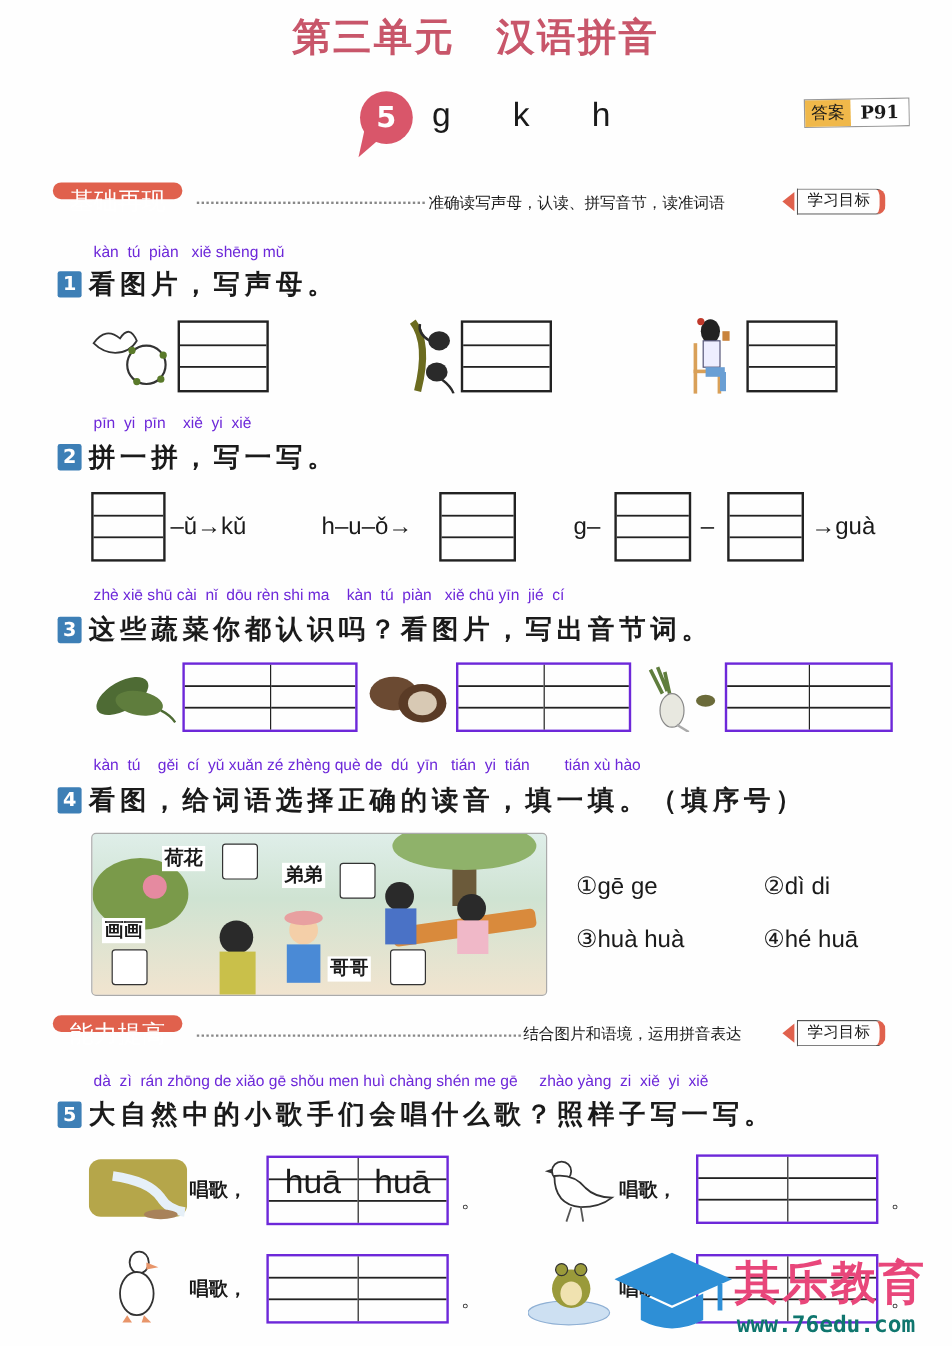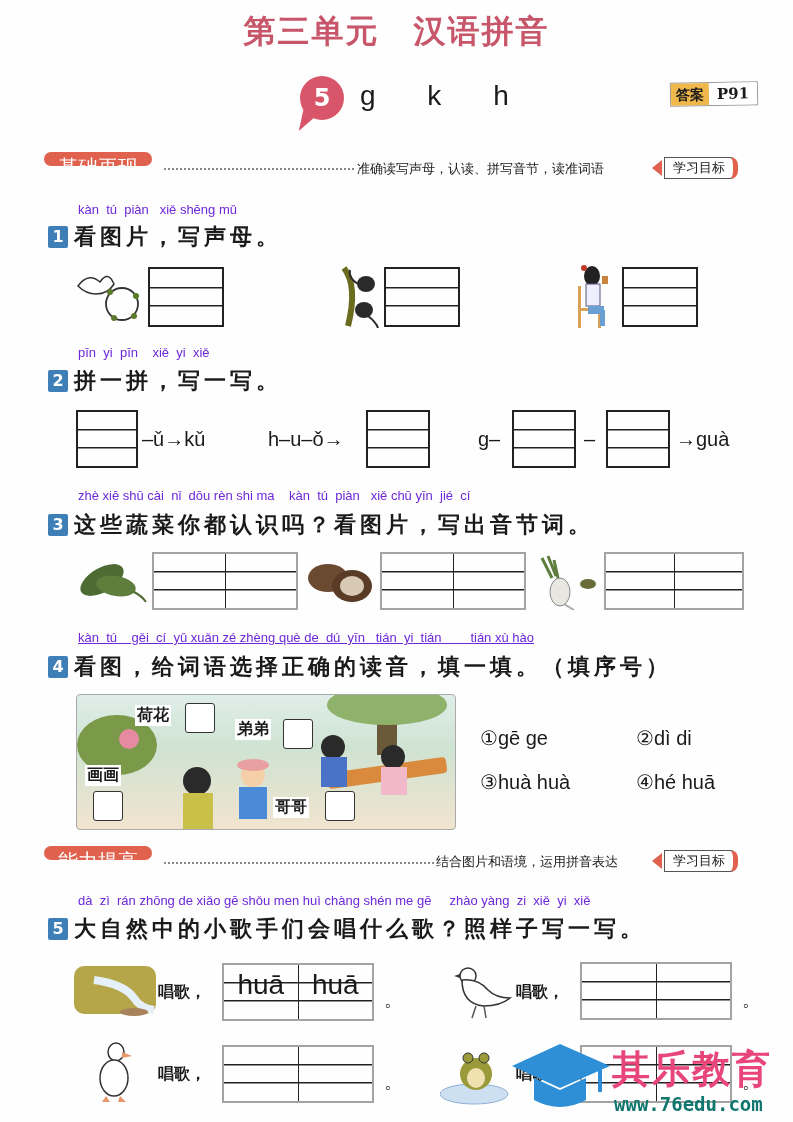--- a/index.html
+++ b/index.html
@@ -5,35 +5,35 @@
   html, body { margin:0; padding:0; }
   body { width:793px; height:1122px; background:#fefefe; position:relative; overflow:hidden;
          font-family:"DejaVu Sans", "Liberation Sans", sans-serif; color:#1a1a1a; }
   .abs { position:absolute; }
   .unit-title { left:0; width:793px; top:10px; text-align:center; font-size:32px; font-weight:bold; color:#c8566a; letter-spacing:2px; }
   .lesson-badge { left:300px; top:76px; width:44px; height:44px; border-radius:50%; background:#d9566a; color:#fff;
                   font-size:24px; font-weight:bold; text-align:center; line-height:44px; }
   .lesson-tail { left:296px; top:108px; width:0; height:0; border-left:10px solid transparent; border-right:6px solid transparent; border-top:24px solid #d9566a; transform:rotate(35deg); }
   .lesson-letters { left:360px; top:80px; font-size:28px; letter-spacing:22px; font-family:"Liberation Sans", sans-serif; }
   .answer { left:670px; top:82px; height:22px; display:flex; border:1px solid #999; transform:rotate(-1deg); }
-  .answer .lbl { background:#f0b84a; padding:0 5px; font-size:14px; font-weight:bold; line-height:22px; }
+  .answer .lbl { background:#f0b84a; padding:0 5px; font-size:14px; font-weight:normal; line-height:22px; }
   .answer .pg { background:#fff; padding:0 8px; font-size:15px; font-weight:bold; line-height:22px; font-family:"DejaVu Serif", serif; }
   .sec-pill { height:14px; border-radius:15px; background:#e0614d; color:#fff; font-size:20px; line-height:30px; padding:0 14px; }
   .dots { border-top:2px dotted #888; height:0; }
   .goal-text { font-size:13px; }
   .goal-tag { display:flex; align-items:center; }
   .goal-arrow { width:0; height:0; border-top:8px solid transparent; border-bottom:8px solid transparent; border-right:10px solid #e0614d; margin-right:2px; }
   .goal-box { border:1.5px solid #555; border-right:5px solid #e0614d; border-radius:0 8px 8px 0; padding:0 8px; font-size:13px; line-height:20px; }
   .pinyin { font-size:13px; color:#6d28d9; font-family:"Liberation Sans", sans-serif; white-space:pre; }
   .q { display:flex; align-items:center; font-size:22px; font-weight:bold; letter-spacing:4px; }
   .qnum { width:20px; height:22px; background:#3d7fb6; color:#fff; font-size:16px; line-height:22px; text-align:center; margin-right:6px; letter-spacing:0; border-radius:2px; }
   .grid4 { border:2px solid #222; box-sizing:border-box; background:
       linear-gradient(#222,#222) 0 33% / 100% 1.5px no-repeat,
       linear-gradient(#222,#222) 0 66% / 100% 1.5px no-repeat; }
-  .grid-split { border:2px solid #a3a3a3; box-sizing:border-box; display:flex; }
+  .grid-split { border:2px solid #6d28d9; box-sizing:border-box; display:flex; }
   .grid-split .cell { flex:1; border-right:1.5px solid #222; background:
       linear-gradient(#222,#222) 0 33% / 100% 1.5px no-repeat,
       linear-gradient(#222,#222) 0 66% / 100% 1.5px no-repeat; position:relative; }
   .grid-split .cell:last-child { border-right:none; }
   .cell-text { position:absolute; left:0; right:0; top:4px; text-align:center; font-size:28px; font-family:"Liberation Sans", sans-serif; }
   .formula { font-size:20px; font-family:"Liberation Sans", sans-serif; }
   .opt { font-size:20px; font-family:"Liberation Sans", sans-serif; }
   .scene { left:76px; top:694px; width:378px; height:134px; border:1.5px solid #aaa; border-radius:4px; overflow:hidden;
            background:linear-gradient(180deg,#dfeee9 0%,#cfe3d2 40%,#f1e4cf 100%); }
   .label-tag { background:#fff; font-size:16px; font-weight:bold; font-family:"DejaVu Serif", serif; padding:0 2px; }
@@ -140,21 +140,21 @@
   <path d="M8 4 l10 20 M14 2 l8 20 M20 6 l4 18" stroke="#5f7d3d" stroke-width="3"></path>
   <ellipse cx="26" cy="38" rx="10" ry="14" fill="#e8e8e0" stroke="#888"></ellipse>
   <path d="M30 50 l10 6" stroke="#aaa" stroke-width="2"></path>
   <ellipse cx="54" cy="30" rx="8" ry="5" fill="#6b6b3a"></ellipse>
 </svg>
 <div class="abs grid-split" style="left:604px;top:552px;width:140px;height:58px;">
     <div class="cell"></div>
     <div class="cell"></div>
   </div>
 
-<div class="abs pinyin" style="left:78px;top:630px;text-decoration:underline;">kàn  tú    gěi  cí  yǔ xuǎn zé zhèng què de  dú  yīn   tián  yi  tián        tián xù hào</div>
+<div class="abs pinyin" style="left:78px;top:630px;">kàn  tú    gěi  cí  yǔ xuǎn zé zhèng què de  dú  yīn   tián  yi  tián        tián xù hào</div>
 <div class="abs q" style="left:48px;top:652px;">
   <span class="qnum">4</span>
   <span>看图，给词语选择正确的读音，填一填。（填序号）</span>
 </div>
 <div class="abs scene">
   <svg class="abs" style="left:0;top:0;" width="378" height="134">
     <ellipse cx="40" cy="50" rx="40" ry="30" fill="#7a9a4a"></ellipse>
     <circle cx="52" cy="44" r="10" fill="#e58aa0"></circle>
     <rect x="300" y="0" width="20" height="60" fill="#6b5a3a"></rect>
     <ellipse cx="310" cy="10" rx="60" ry="20" fill="#8fb26a"></ellipse>

